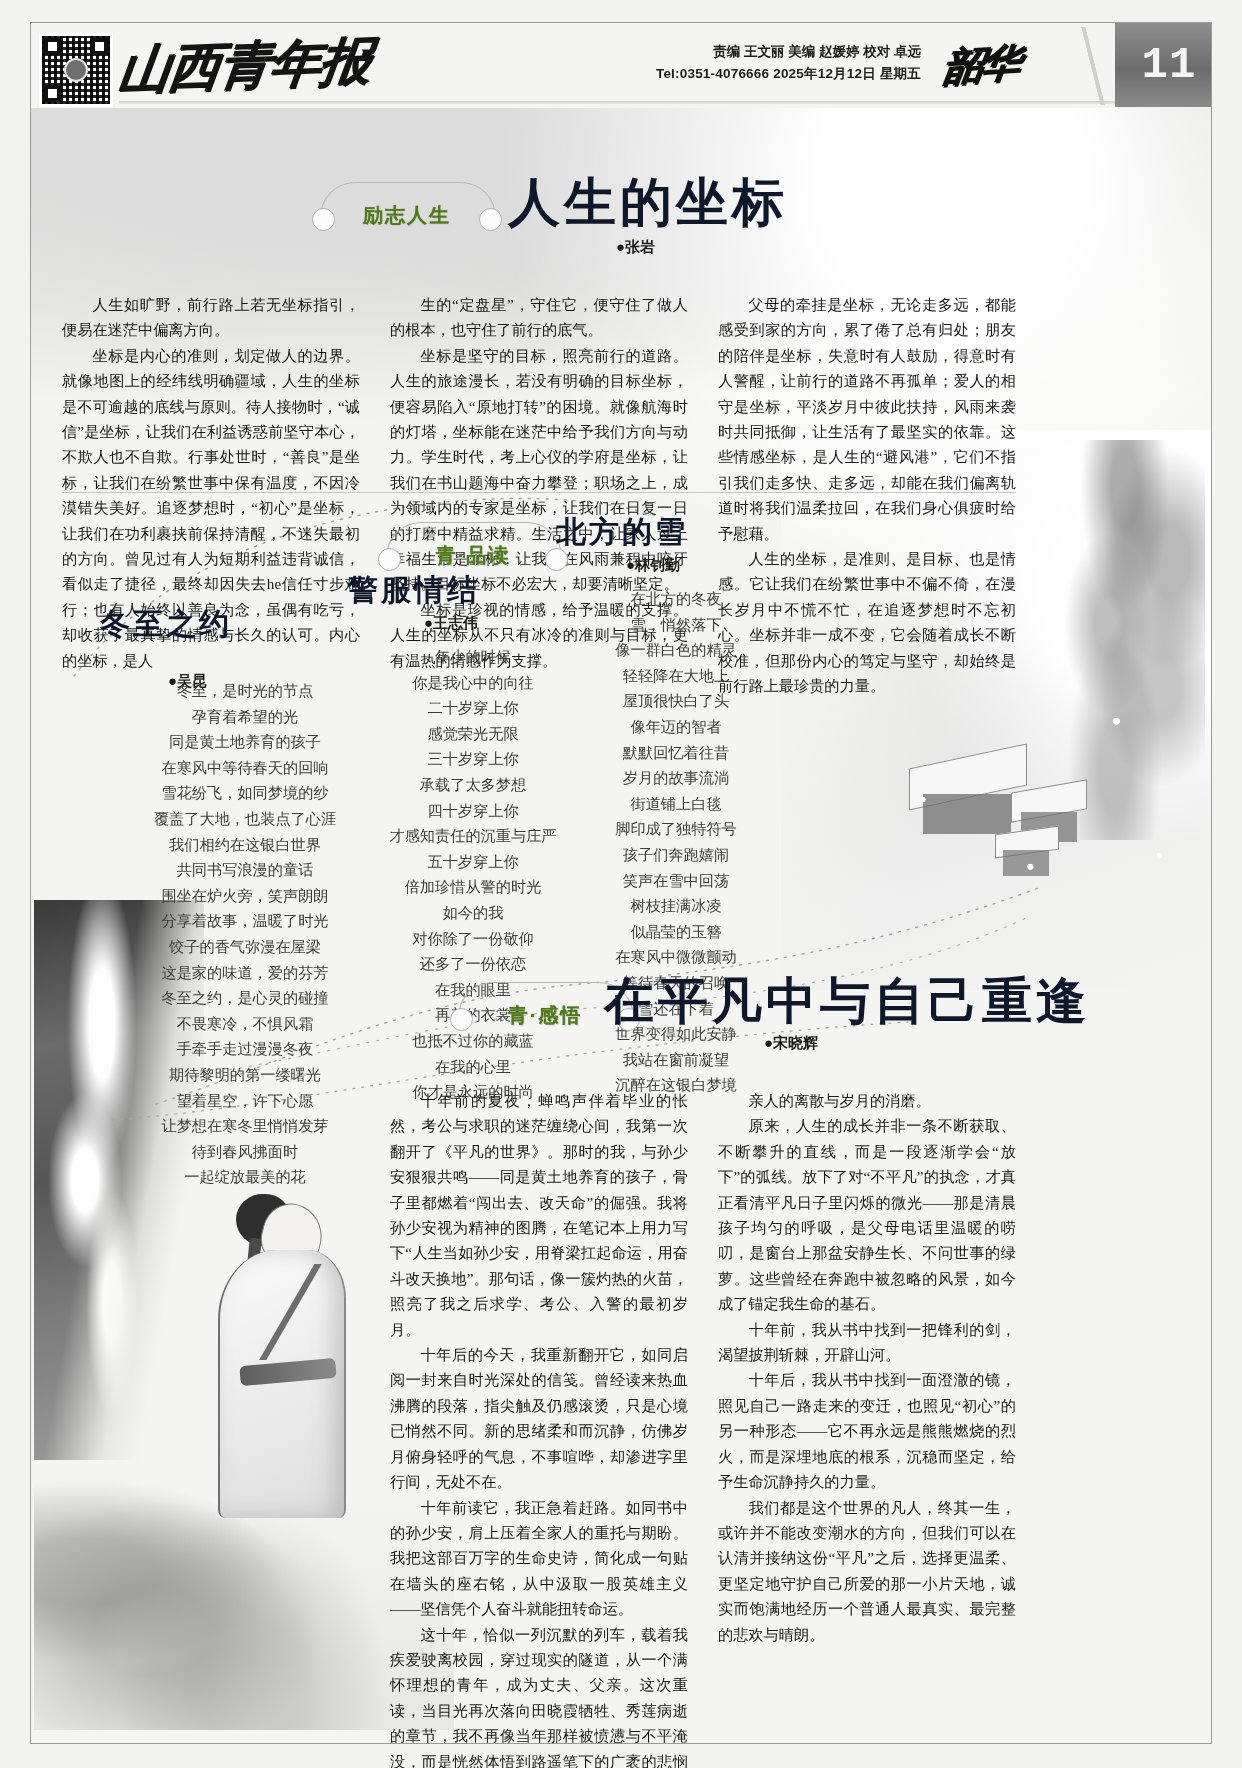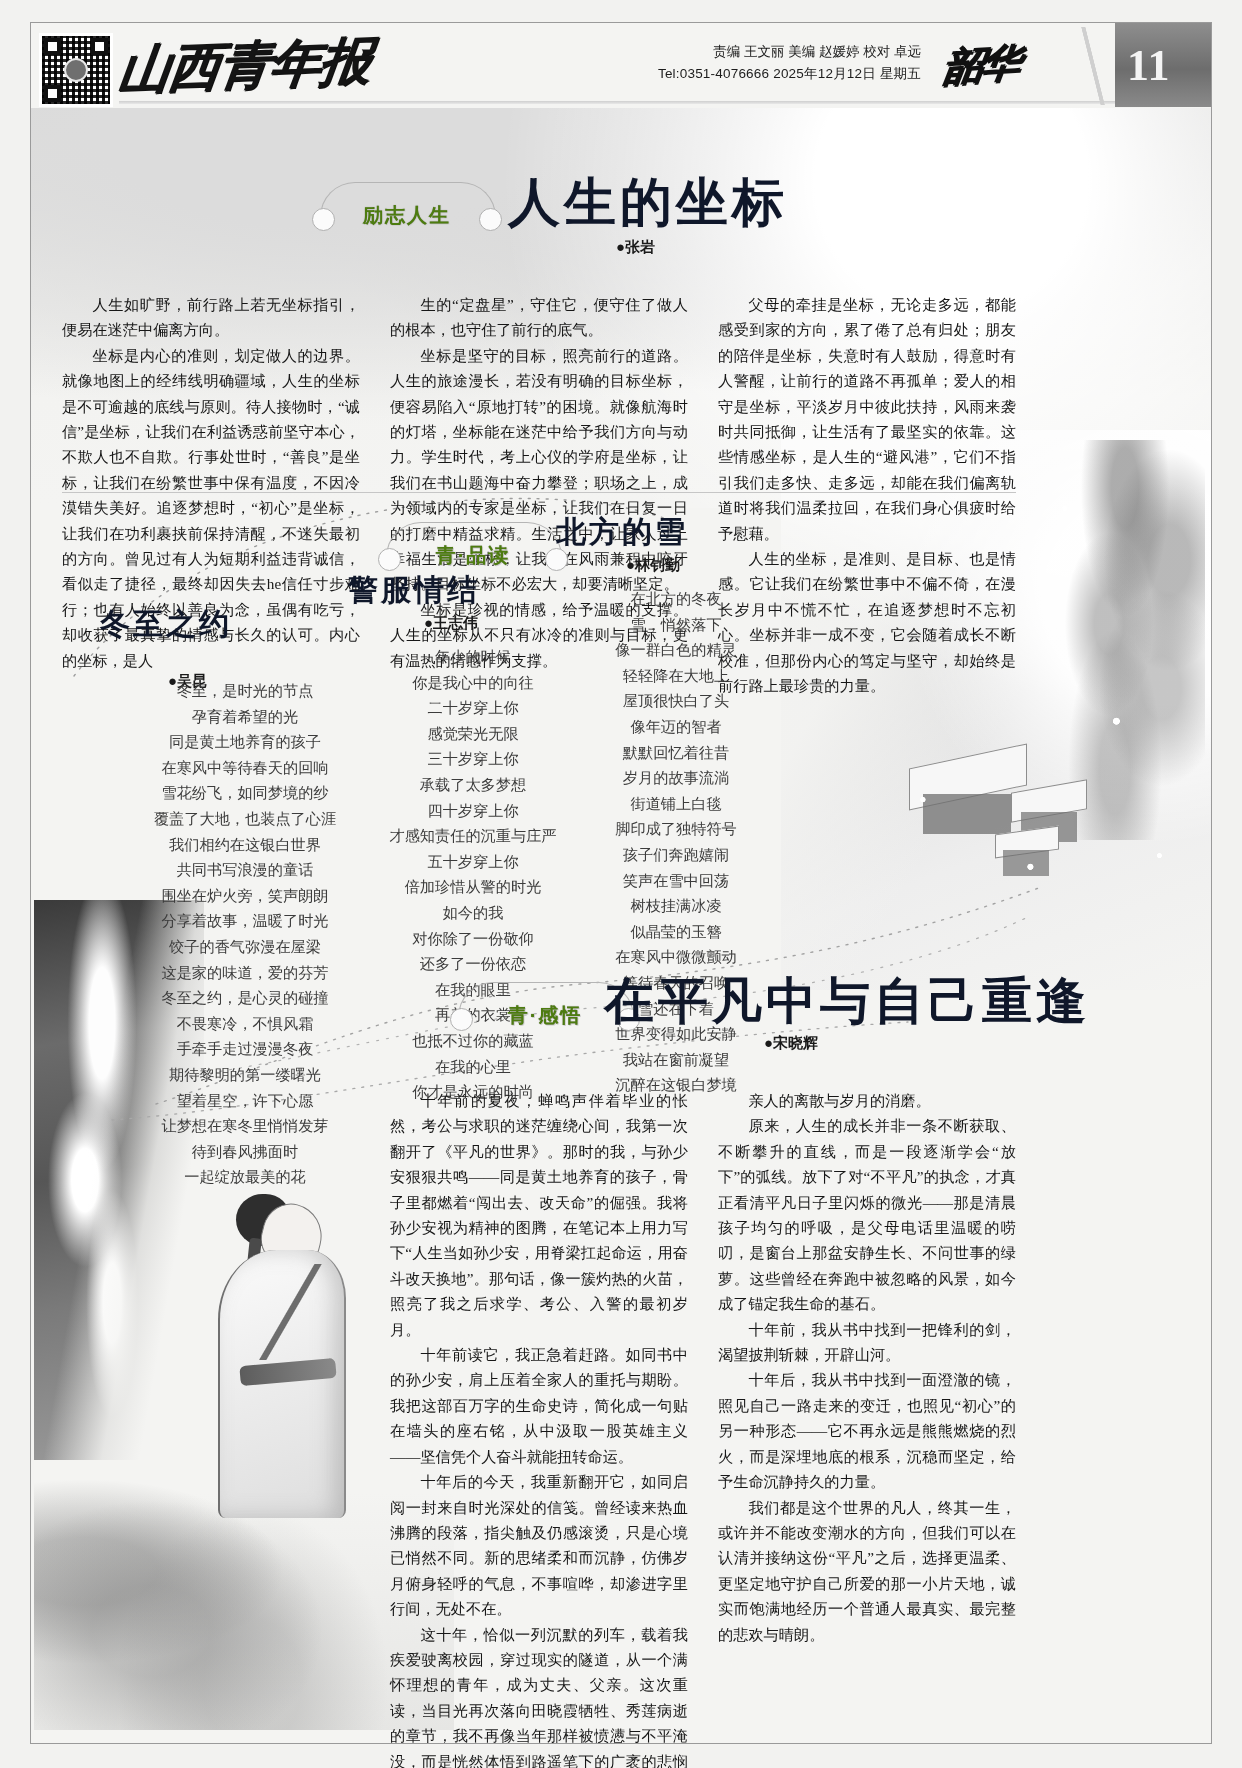--- a/index.html
+++ b/index.html
@@ -48,42 +48,42 @@
     text-shadow:1px 1px 0 #111;
     font-style:italic;
   }
   .mast-rule{
     position:absolute;left:88px;top:78px;width:1080px;height:3px;
     background:linear-gradient(180deg,#cfcfcf 0,#e8e8e8 100%);
   }
   .credits{
     position:absolute;right:290px;top:18px;text-align:right;
     font-family:"Liberation Sans","DejaVu Sans",sans-serif;
-    font-size:13.5px;color:#1c1c1c;line-height:22px;font-weight:400;
+    font-size:13.5px;color:#1c1c1c;line-height:22px;font-weight:700;
   }
   .credits .row2{letter-spacing:.2px;}
   .section-cal{
     position:absolute;right:176px;top:8px;width:110px;height:66px;
     display:flex;align-items:center;justify-content:center;
   }
   .section-cal span{
     font-family:"DejaVu Serif",serif;font-style:italic;font-weight:700;
     font-size:40px;color:#111;letter-spacing:-3px;
     transform:skewX(-12deg) rotate(-4deg);
     text-shadow:1.5px 1.5px 0 #111;
   }
   .pagenum-wrap{position:absolute;right:0;top:0;width:170px;height:84px;}
   .pagenum-slab{
     position:absolute;right:0;top:0;width:96px;height:84px;
     background:linear-gradient(180deg,#8e8e8e 0%,#6d6d6d 55%,#8a8a8a 100%);
   }
   .pagenum-slab b{
     position:absolute;left:0;right:0;top:50%;transform:translateY(-50%);
-    color:#f4f4f4;font-size:44px;font-weight:700;
-    font-family:Liberation Serif, serif;letter-spacing:1px;padding-left:12px;
+    text-align:center;color:#f4f4f4;font-size:44px;font-weight:700;
+    font-family:Liberation Mono, monospace;letter-spacing:1px;padding-left:12px;
   }
   .slash{
     position:absolute;right:98px;top:4px;width:40px;height:78px;
     background:linear-gradient(76deg,transparent 46%,#cfcfcf 47%,#cfcfcf 53%,transparent 54%);
   }
   
   .sky{
     position:absolute;left:31px;top:108px;width:1180px;height:400px;
     background:
       radial-gradient(circle at 78% 18%, #ffffff 0 14%, rgba(255,255,255,0) 46%),
@@ -414,22 +414,22 @@
     <div class="dotR"></div>
     <div class="txt">青·感悟</div>
   </div>
   <div class="headline" style="left:604px;top:968px;font-size:50px;">在平凡中与自己重逢</div>
   <div class="byline" style="left:764px;top:1034px;">
     <i>●</i><i>宋晓辉</i>
   </div>
 
   <div class="body-col" style="left:390px;top:1068px;width:298px;">
     <p>十年前的夏夜，蝉鸣声伴着毕业的怅然，考公与求职的迷茫缠绕心间，我第一次翻开了《平凡的世界》。那时的我，与孙少安狠狠共鸣——同是黄土地养育的孩子，骨子里都燃着“闯出去、改天命”的倔强。我将孙少安视为精神的图腾，在笔记本上用力写下“人生当如孙少安，用脊梁扛起命运，用奋斗改天换地”。那句话，像一簇灼热的火苗，照亮了我之后求学、考公、入警的最初岁月。</p>
+    <p>十年后的今天，我重新翻开它，如同启阅一封来自时光深处的信笺。曾经读来热血沸腾的段落，指尖触及仍感滚烫，只是心境已悄然不同。新的思绪柔和而沉静，仿佛岁月俯身轻呼的气息，不事喧哗，却渗进字里行间，无处不在。</p>
     <p>十年前读它，我正急着赶路。如同书中的孙少安，肩上压着全家人的重托与期盼。我把这部百万字的生命史诗，简化成一句贴在墙头的座右铭，从中汲取一股英雄主义——坚信凭个人奋斗就能扭转命运。</p>
-    <p>十年后的今天，我重新翻开它，如同启阅一封来自时光深处的信笺。曾经读来热血沸腾的段落，指尖触及仍感滚烫，只是心境已悄然不同。新的思绪柔和而沉静，仿佛岁月俯身轻呼的气息，不事喧哗，却渗进字里行间，无处不在。</p>
     <p>这十年，恰似一列沉默的列车，载着我疾爱驶离校园，穿过现实的隧道，从一个满怀理想的青年，成为丈夫、父亲。这次重读，当目光再次落向田晓霞牺牲、秀莲病逝的章节，我不再像当年那样被愤懑与不平淹没，而是恍然体悟到路遥笔下的广袤的悲悯——他让最鲜活美好的生命骤然逝去，仿佛是要告诉我们，在宏大的时代与无常的命运面前，我们每个人构筑的一切都可能脆弱如纸。就像孙少安，能用坚脚改变家庭的境遇，却无法阻止</p>
   </div>
   <div class="body-col" style="left:718px;top:1068px;width:298px;">
     <p>亲人的离散与岁月的消磨。</p>
     <p>原来，人生的成长并非一条不断获取、不断攀升的直线，而是一段逐渐学会“放下”的弧线。放下了对“不平凡”的执念，才真正看清平凡日子里闪烁的微光——那是清晨孩子均匀的呼吸，是父母电话里温暖的唠叨，是窗台上那盆安静生长、不问世事的绿萝。这些曾经在奔跑中被忽略的风景，如今成了锚定我生命的基石。</p>
     <p>十年前，我从书中找到一把锋利的剑，渴望披荆斩棘，开辟山河。</p>
     <p>十年后，我从书中找到一面澄澈的镜，照见自己一路走来的变迁，也照见“初心”的另一种形态——它不再永远是熊熊燃烧的烈火，而是深埋地底的根系，沉稳而坚定，给予生命沉静持久的力量。</p>
     <p>我们都是这个世界的凡人，终其一生，或许并不能改变潮水的方向，但我们可以在认清并接纳这份“平凡”之后，选择更温柔、更坚定地守护自己所爱的那一小片天地，诚实而饱满地经历一个普通人最真实、最完整的悲欢与晴朗。</p>
 
   </div>

